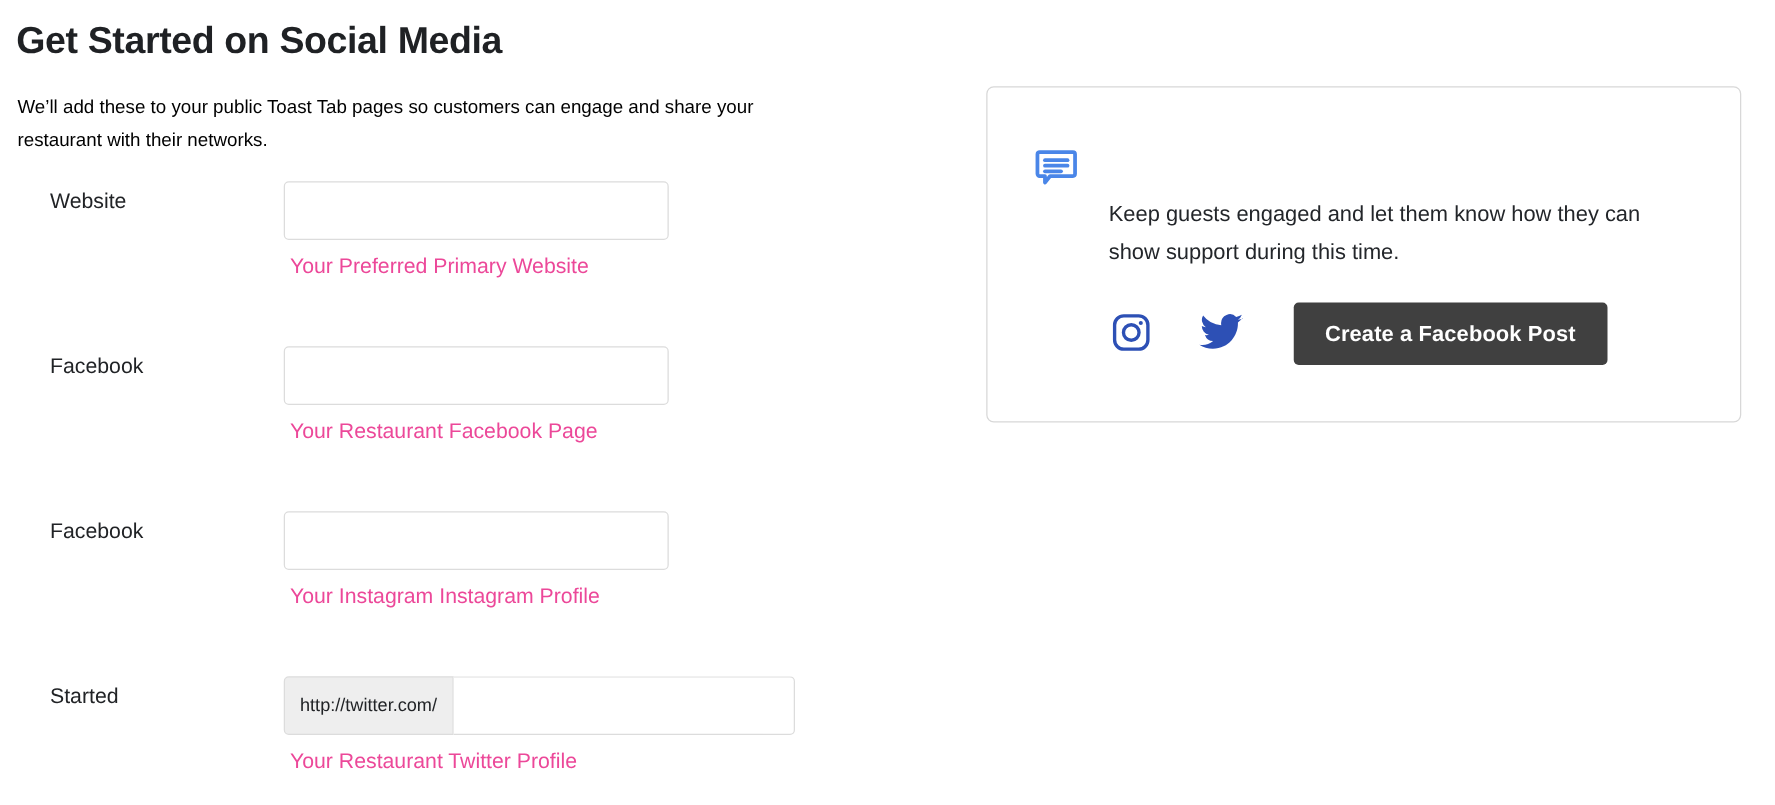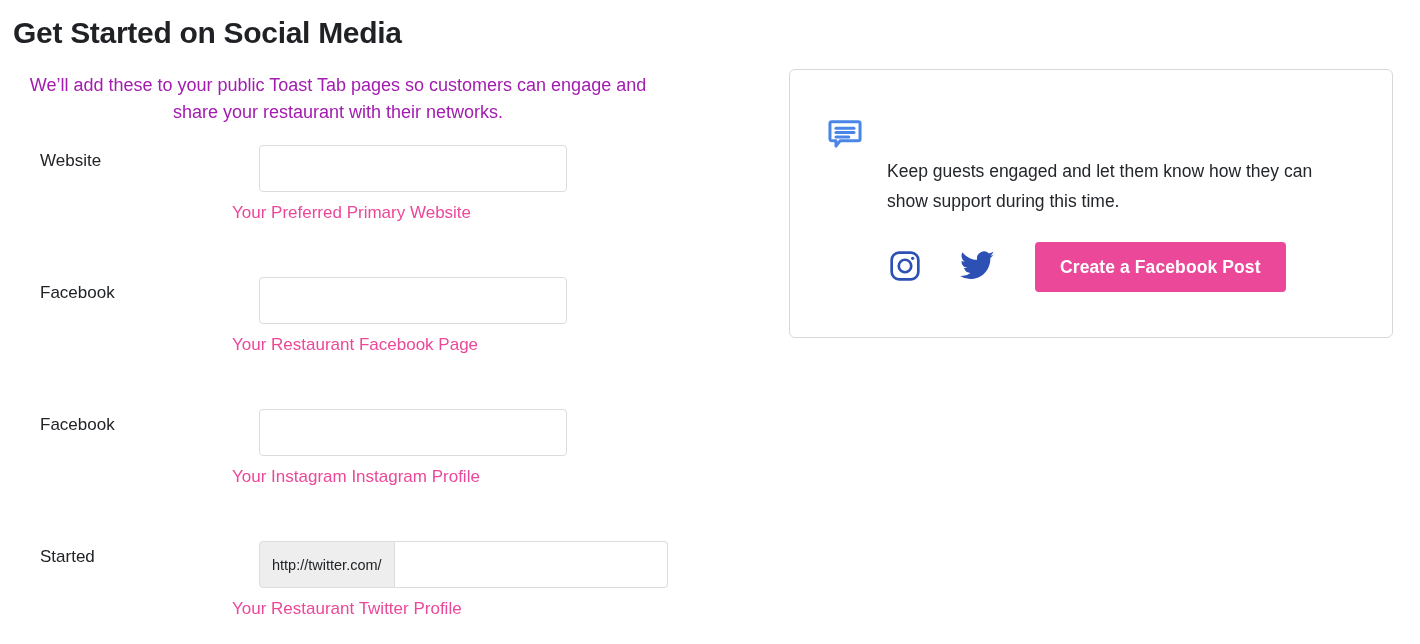--- a/index.html
+++ b/index.html
@@ -39,24 +39,23 @@
     letter-spacing: -0.3px;
     line-height: 40px;
     white-space: nowrap;
   }
 
   .intro {
     position: absolute;
     left: 14px;
     top: 72px;
     width: 648px;
-    font-size: 18px;
+    font-size: 15px;
     line-height: 27px;
-    color: #a21caf;
-    text-align: center;
+    color: #000000;
   }
 
   .field-row {
     position: absolute;
     left: 0;
     width: 760px;
   }
   .field-row.r0 { top: 145px; }
   .field-row.r1 { top: 277px; }
   .field-row.r2 { top: 409px; }
@@ -69,21 +68,20 @@
     font-size: 17px;
     color: #212326;
     line-height: 22px;
     white-space: nowrap;
   }
 
   .field-control {
     position: absolute;
     left: 227px;
     top: 0;
-    margin-left: 32px;
   }
 
   .text-input {
     width: 308px;
     height: 47px;
     border: 1px solid #dcdcdc;
     border-radius: 4px;
     background: #ffffff;
     font-family: "Liberation Sans", sans-serif;
     font-size: 15px;
@@ -189,21 +187,21 @@
     border: none;
     padding: 0;
     cursor: pointer;
   }
   .social-icon-btn + .social-icon-btn { margin-left: 32px; }
 
   .fb-post-button {
     margin-left: 38px;
     height: 50px;
     padding: 0 25px;
-    background: #ec4899;
+    background: #404040;
     color: #ffffff;
     border: none;
     border-radius: 4px;
     font-family: "Liberation Sans", sans-serif;
     font-size: 17.5px;
     font-weight: bold;
     letter-spacing: 0.1px;
     cursor: pointer;
     white-space: nowrap;
   }

